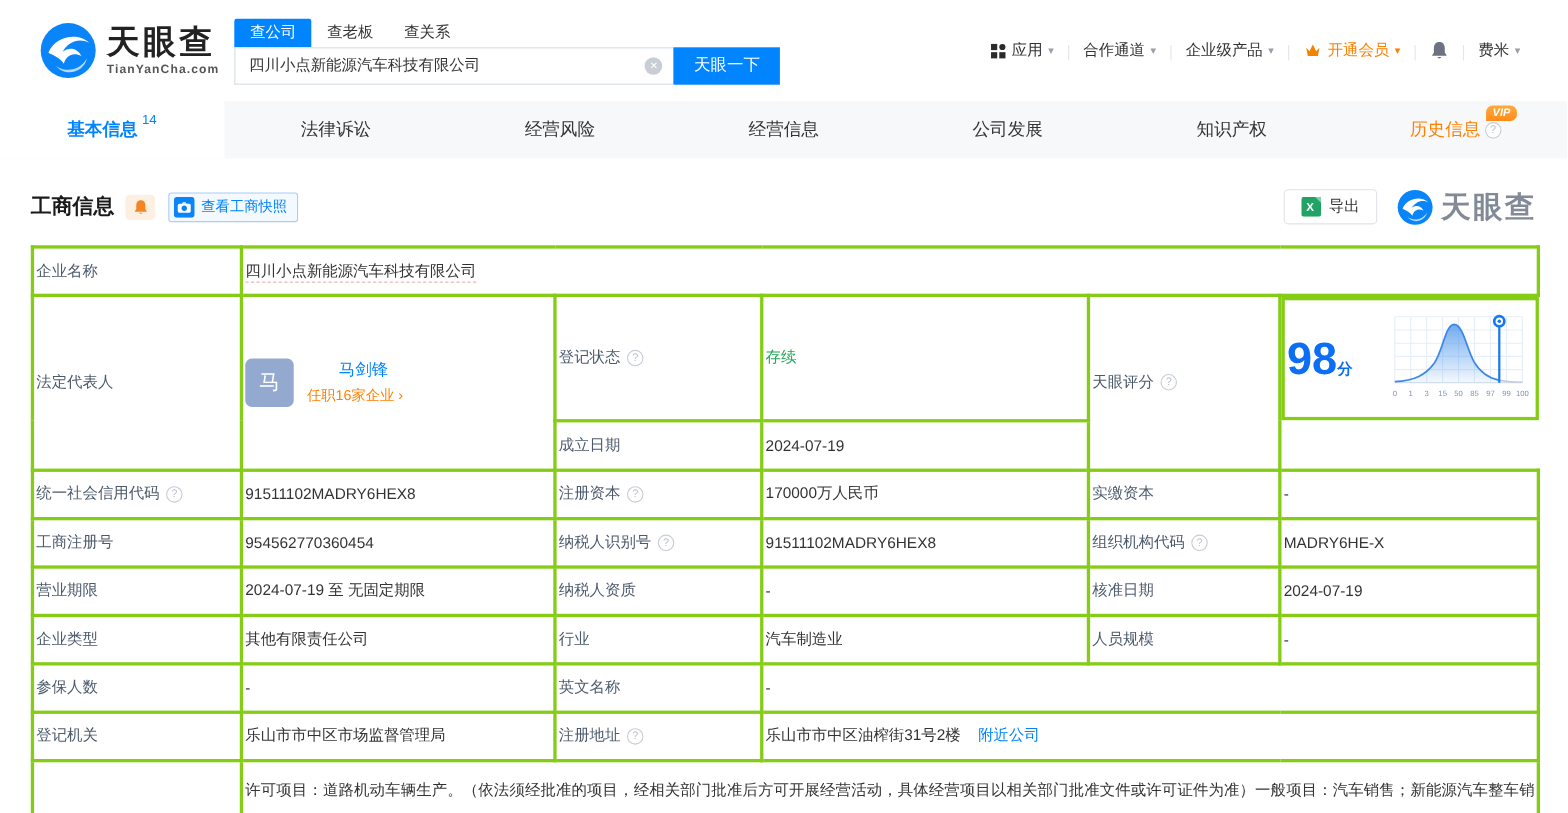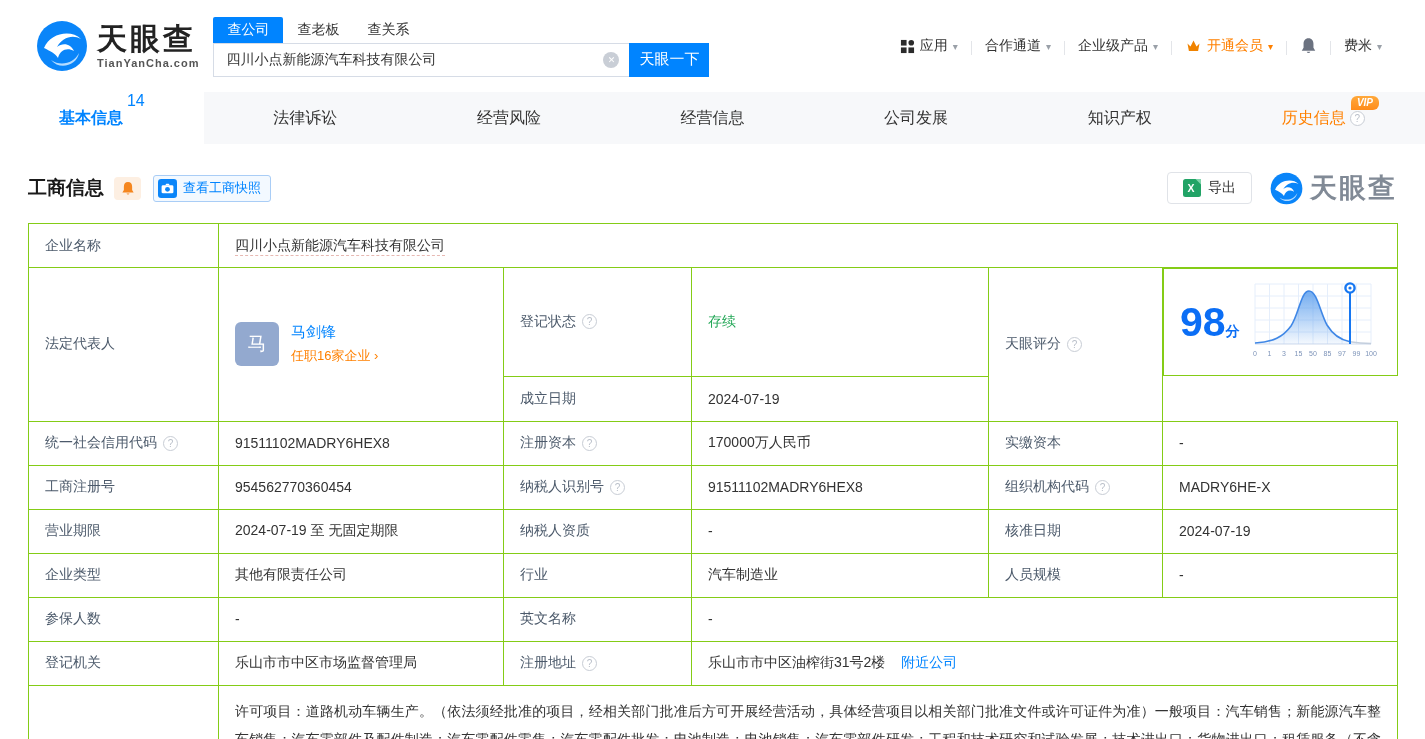--- a/index.html
+++ b/index.html
@@ -18,57 +18,57 @@
   .gov-badge .l1 { font-size:13.5px; font-weight:bold; }
   .gov-badge .l2 { font-size:13.5px; font-weight:bold; letter-spacing:2.6px; }
   .search-area { margin-left:14px; width:496px; }
   .search-tabs { display:flex; align-items:flex-end; height:27px; }
   .stab { font-size:14px; padding:4px 14px; color:#333; cursor:pointer; }
   .stab.active { background:#0084ff; color:#fff; border-radius:2px 2px 0 0; }
   .search-row { display:flex; }
   .input-wrap { position:relative; flex:1; }
   .input-wrap input { width:100%; height:34px; border:1px solid #d6dce6; border-right:none; padding:0 34px 0 12px; font-size:14px; color:#333; outline:none; font-family:inherit; }
   .clear-ic { position:absolute; right:10px; top:9px; width:16px; height:16px; border-radius:50%; background:#c9ced6; color:#fff; font-size:9px; line-height:16px; text-align:center; cursor:pointer; }
-  .search-btn { width:80px; height:34px; background:#0084ff; color:#fff; border:none; font-size:15px; cursor:pointer; font-family:inherit; }
+  .search-btn { width:97px; height:34px; background:#0084ff; color:#fff; border:none; font-size:15px; cursor:pointer; font-family:inherit; }
   .top-menu { margin-left:auto; display:flex; align-items:flex-end; font-size:14px; color:#333; white-space:nowrap; }
   .mi { display:flex; align-items:center; gap:5px; padding:0 13px; cursor:pointer; }
   .mi .caret { color:#9aa0a8; font-size:10px; }
   .mi.vip { color:#ff8000; font-weight:normal; }
   .mi.vip .caret { color:#ff8000; }
   .msep { width:1px; height:14px; background:#e3e5e9; }
   
   .nav-tabs { display:flex; background:#f7f8fa; height:52px; }
   .ntab { flex:1; display:flex; align-items:center; justify-content:center; font-size:16px; color:#333; cursor:pointer; position:relative; }
   .ntab.active { background:#fff; color:#0084ff; font-weight:bold;align-items:center; }
-  .ntab .cnt { font-size:16px; margin-left:4px; align-self:flex-start; font-weight:normal; }
+  .ntab .cnt { font-size:12px; margin-left:4px; align-self:flex-start; margin-top:10px; font-weight:normal; }
   .ntab.vip { color:#ff8000; }
   .vip-badge { position:absolute; top:4px; right:46px; background:linear-gradient(180deg,#ffa93c,#ff8c1a); color:#fff; font-size:10px; font-style:italic; font-weight:bold; padding:1px 6px 2px; border-radius:6px 6px 6px 0; }
   .q-ic { display:inline-block; width:15px; height:15px; border:1px solid #c8cdd5; border-radius:50%; color:#b9bfc9; font-size:10px; line-height:13px; text-align:center; cursor:pointer; background:#fff; flex:none; }
   .ntab .q-ic { margin-left:4px; }
   
   .content { padding:0 28px; }
   .section-head { display:flex; align-items:center; margin:26px 0 17px; }
   .sec-title { font-size:19px; font-weight:bold; color:#1a1a1a;text-align:right; }
   .bell-chip { margin-left:10px; width:27px; height:23px; background:#fdefe2; border-radius:4px; display:flex; align-items:center; justify-content:center; cursor:pointer; }
   .snap-btn { margin-left:12px; display:flex; align-items:center; gap:6px; border:1px solid #a9cdf6; background:#f3f9ff; color:#0084ff; font-size:13px; padding:3px 9px 3px 4px; border-radius:3px; cursor:pointer; font-family:inherit; }
   .right-tools { margin-left:auto; display:flex; align-items:center; gap:18px; }
   .export-btn { display:flex; align-items:center; gap:7px; border:1px solid #e0e3e8; background:#fff; border-radius:4px; padding:6px 15px; font-size:14px; color:#333; cursor:pointer; font-family:inherit; }
   .watermark { display:flex; align-items:center; gap:7px; }
   .wm-text { font-size:27px; font-weight:bold; color:#818a96; letter-spacing:2px; }
   
   table.info { width:1369px; border-collapse:collapse; table-layout:fixed; font-size:14px; }
-  table.info td { border:1px solid #84cc16; padding:11px 16px; vertical-align:middle; background:#fff; }
+  table.info td { border:3px solid #84cc16; padding:11px 2px; vertical-align:middle; background:#fff; }
   td.lbl { background:#eef4fb; color:#4c5a6b; }
   .lbl-in { display:flex; align-items:center; gap:6px; }
   tr.h44 td { height:44px; }
   .dash-u { border-bottom:1px dashed #e7b9b3; padding-bottom:2px; }
   
   .rep { display:flex; align-items:center; gap:12px; }
   .rep-avatar { width:44px; height:44px; border-radius:6px; background:#93a9cf; color:#fff; font-size:19px; display:flex; align-items:center; justify-content:center; cursor:pointer; flex:none; }
-  .rep-name { color:#0084ff; font-size:15px; cursor:pointer; }
+  .rep-name { color:#0084ff; font-size:15px; cursor:pointer;margin-left:29px; }
   .rep-link { color:#ff8000; font-size:13px; margin-top:5px; cursor:pointer; }
   .green { color:#23a757; }
   .blue-link { color:#0084ff; cursor:pointer; }
   .addr-link { margin-left:12px; }
   
   .score-cell { display:flex; align-items:center; justify-content:space-between; padding:2px 4px 2px 10px; }
   .score-num { color:#0b6ef5; font-weight:bold; font-size:41px; line-height:1; }
   .score-unit { color:#0b6ef5; font-size:14px; font-weight:bold; }
   .scope-val { line-height:28px; text-align:justify; }
 </style>

